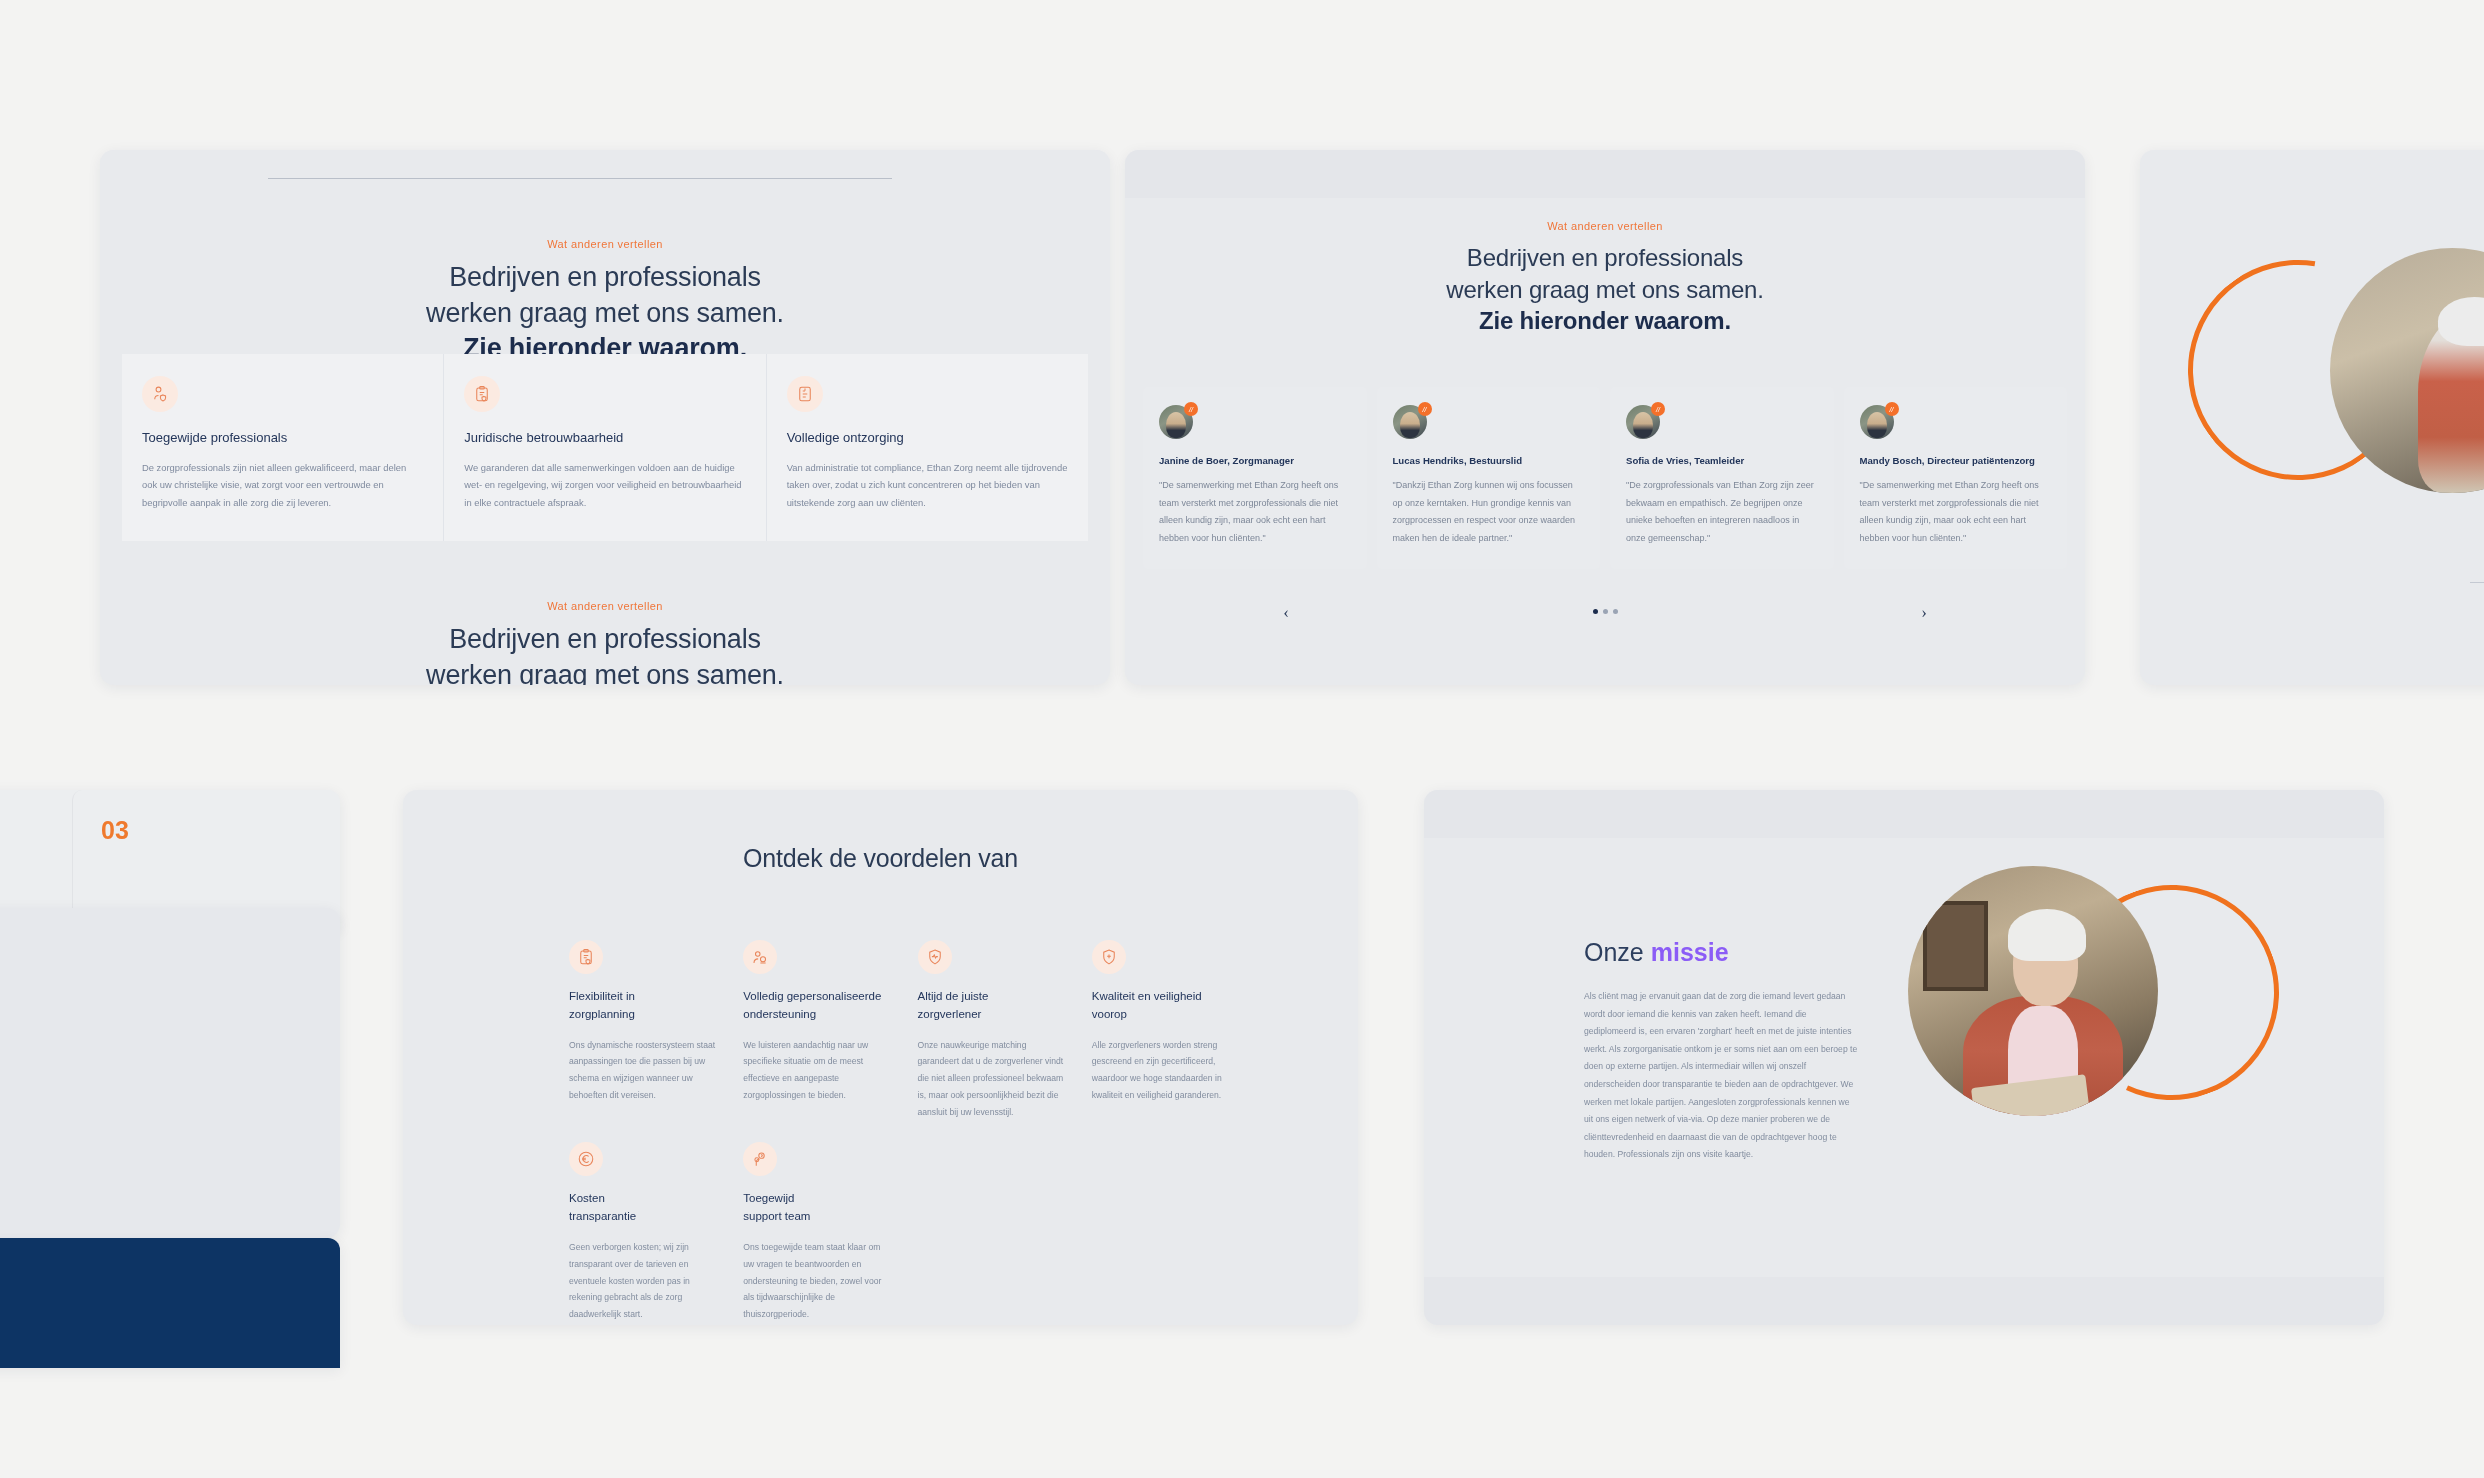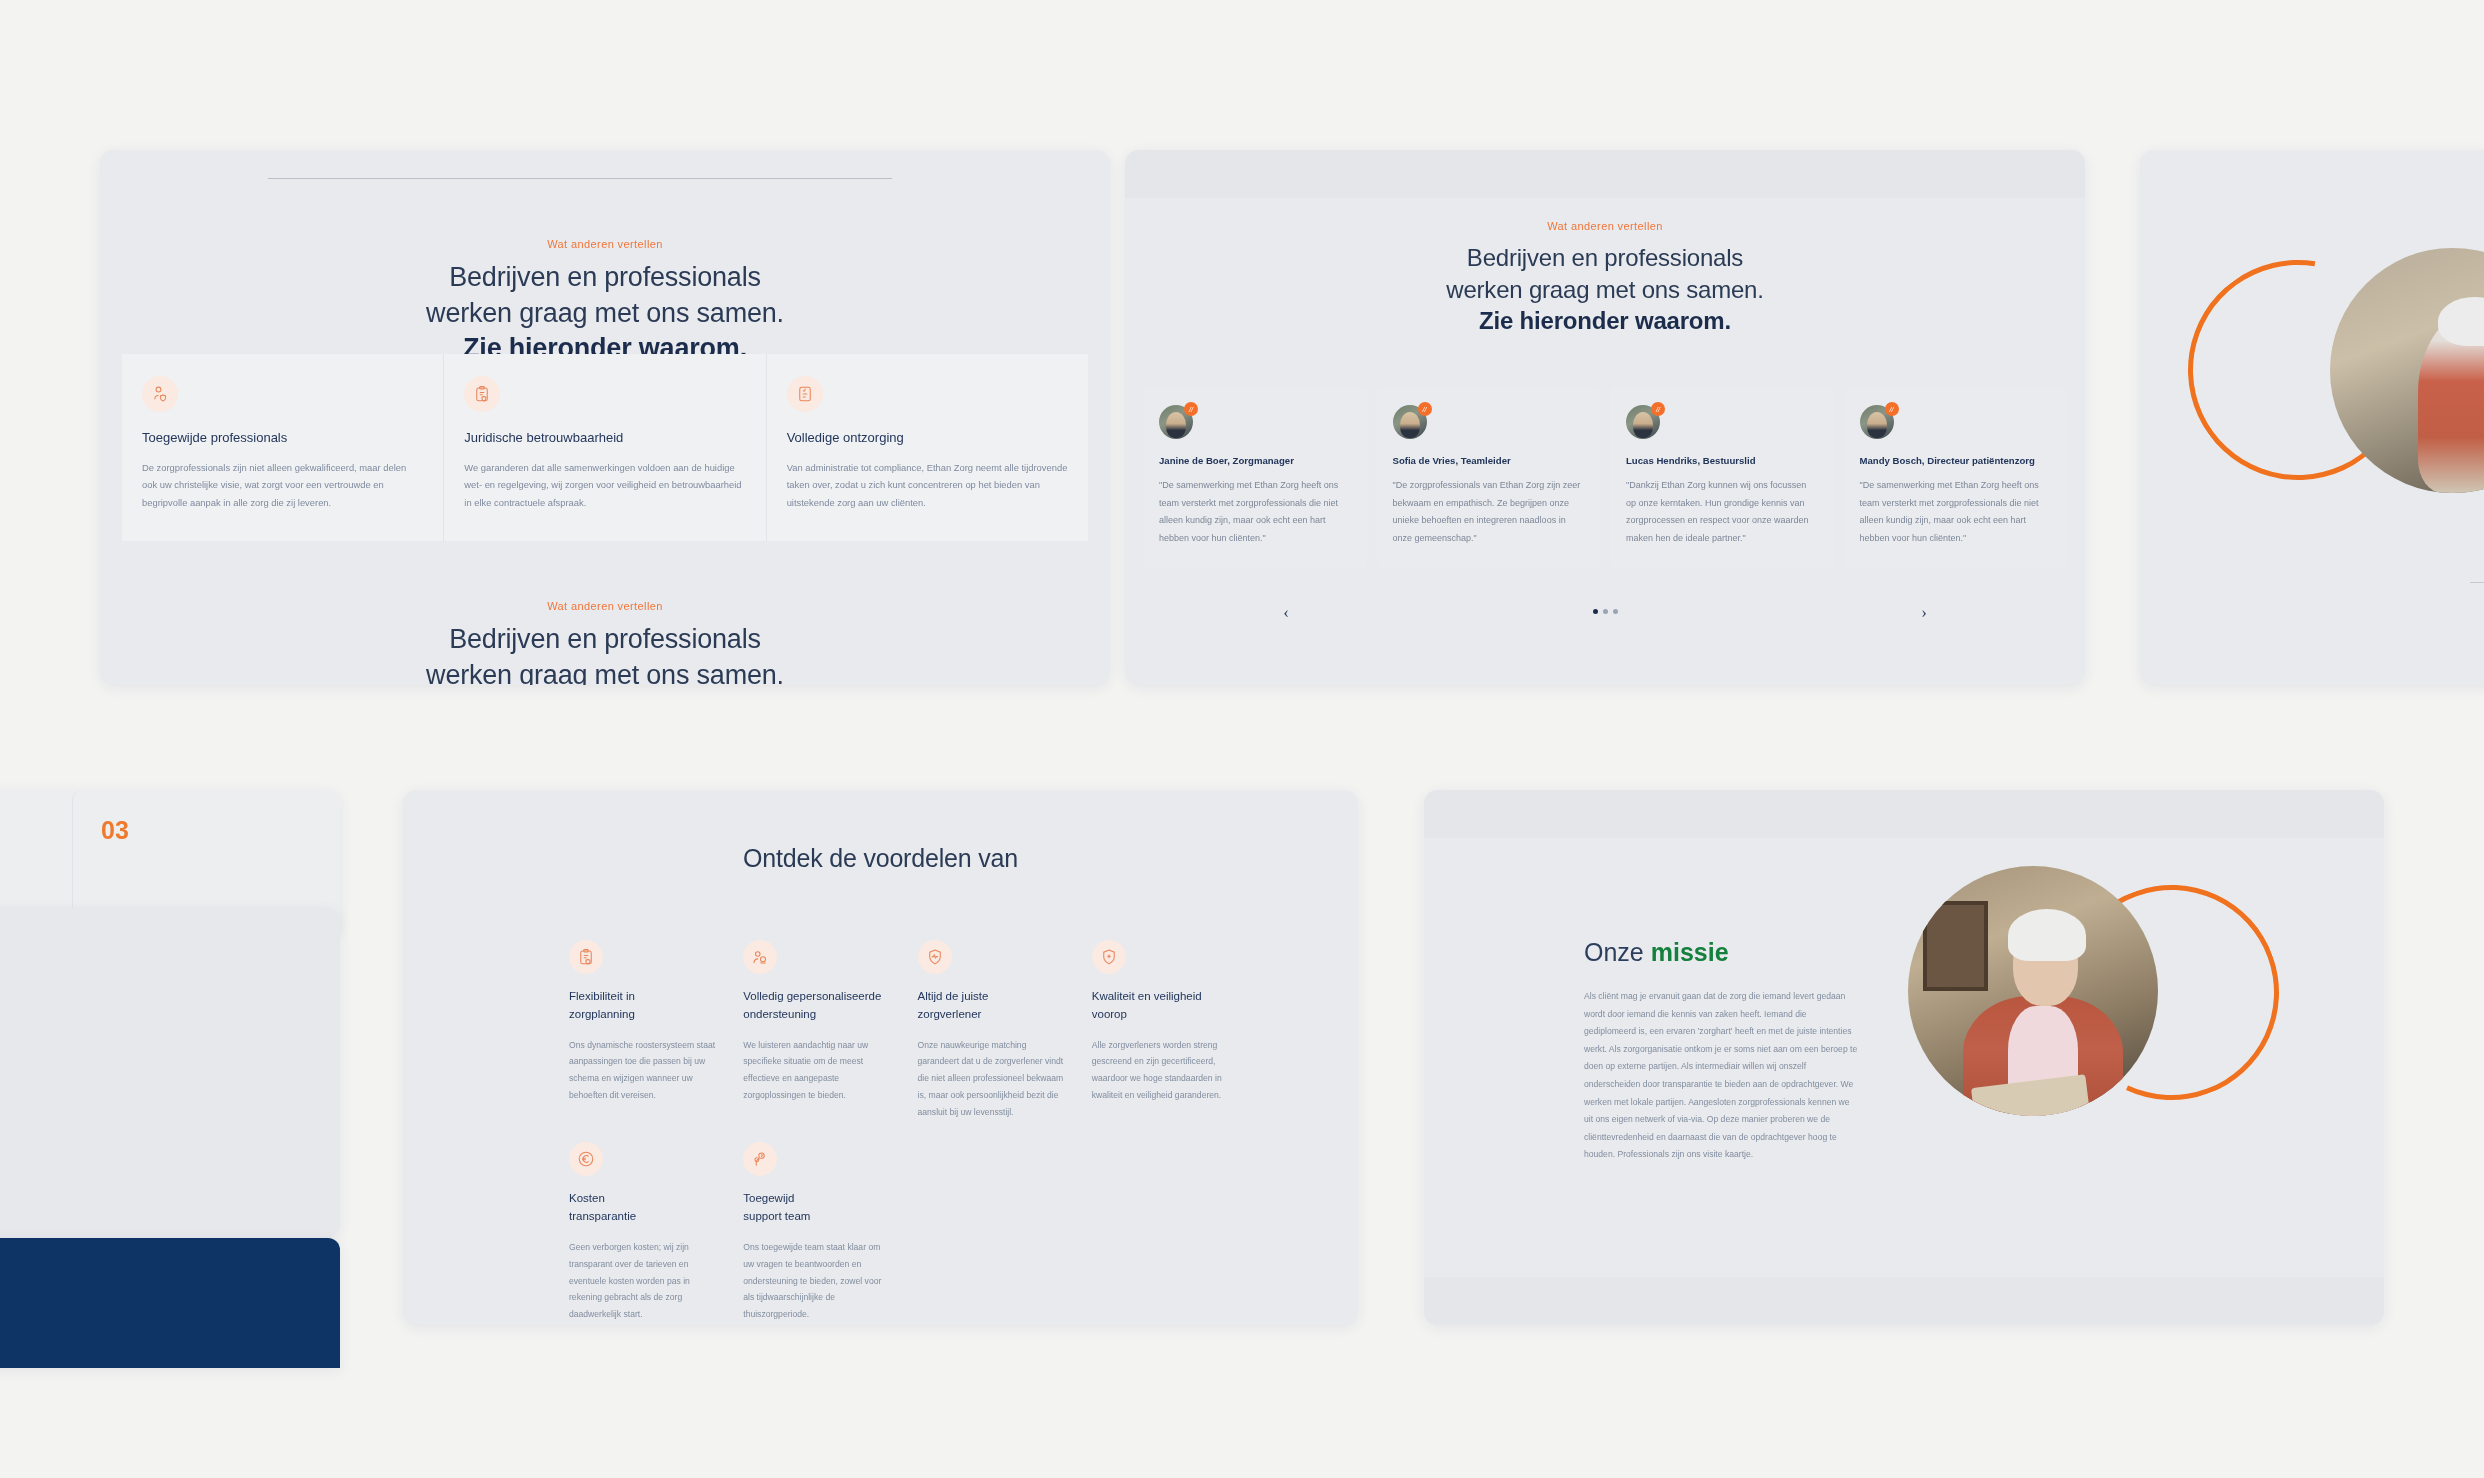--- a/index.html
+++ b/index.html
@@ -175,21 +175,21 @@
   #panel-missie .head-strip {
     position:absolute; left:0; top:0; width:100%; height:48px; background:#e4e6ea;
   }
   #panel-missie .foot-strip {
     position:absolute; left:0; bottom:0; width:100%; height:48px; background:#e4e6ea;
   }
   .m-title {
     position:absolute; left:160px; top:148px; color:#2c3e5e;
     font-size:25px; font-weight:400;
   }
-  .m-title b { font-weight:700; color:#15803d; }
+  .m-title b { font-weight:700; color:#8b5cf6; }
   .m-body {
     position:absolute; left:160px; top:198px; width:275px;
     color:#828d9f; font-size:8.6px; line-height:2.05;
   }
   .m-ring {
     position:absolute; right:105px; top:95px; width:215px; height:215px;
     border:5px solid #f0721e; border-radius:50%; border-left-color:transparent;
     transform:rotate(-20deg);
   }
   .m-photo {
@@ -310,31 +310,31 @@
         </div>
         <div class="t-name">Janine de Boer, Zorgmanager</div>
         <div class="t-quote">"De samenwerking met Ethan Zorg heeft ons team versterkt met zorgprofessionals die niet alleen kundig zijn, maar ook echt een hart hebben voor hun cliënten."</div>
       </article>
 
       <article class="t-card">
         <div class="t-avatar-wrap">
           <div class="t-avatar"></div>
           <div class="t-badge">//</div>
         </div>
-        <div class="t-name">Sofia de Vries, Teamleider</div>
-        <div class="t-quote">"De zorgprofessionals van Ethan Zorg zijn zeer bekwaam en empathisch. Ze begrijpen onze unieke behoeften en integreren naadloos in onze gemeenschap."</div>
+        <div class="t-name">Lucas Hendriks, Bestuurslid</div>
+        <div class="t-quote">"Dankzij Ethan Zorg kunnen wij ons focussen op onze kerntaken. Hun grondige kennis van zorgprocessen en respect voor onze waarden maken hen de ideale partner."</div>
       </article>
 
       <article class="t-card">
         <div class="t-avatar-wrap">
           <div class="t-avatar"></div>
           <div class="t-badge">//</div>
         </div>
-        <div class="t-name">Lucas Hendriks, Bestuurslid</div>
-        <div class="t-quote">"Dankzij Ethan Zorg kunnen wij ons focussen op onze kerntaken. Hun grondige kennis van zorgprocessen en respect voor onze waarden maken hen de ideale partner."</div>
+        <div class="t-name">Sofia de Vries, Teamleider</div>
+        <div class="t-quote">"De zorgprofessionals van Ethan Zorg zijn zeer bekwaam en empathisch. Ze begrijpen onze unieke behoeften en integreren naadloos in onze gemeenschap."</div>
       </article>
 
       <article class="t-card">
         <div class="t-avatar-wrap">
           <div class="t-avatar"></div>
           <div class="t-badge">//</div>
         </div>
         <div class="t-name">Mandy Bosch, Directeur patiëntenzorg</div>
         <div class="t-quote">"De samenwerking met Ethan Zorg heeft ons team versterkt met zorgprofessionals die niet alleen kundig zijn, maar ook echt een hart hebben voor hun cliënten."</div>
       </article>

